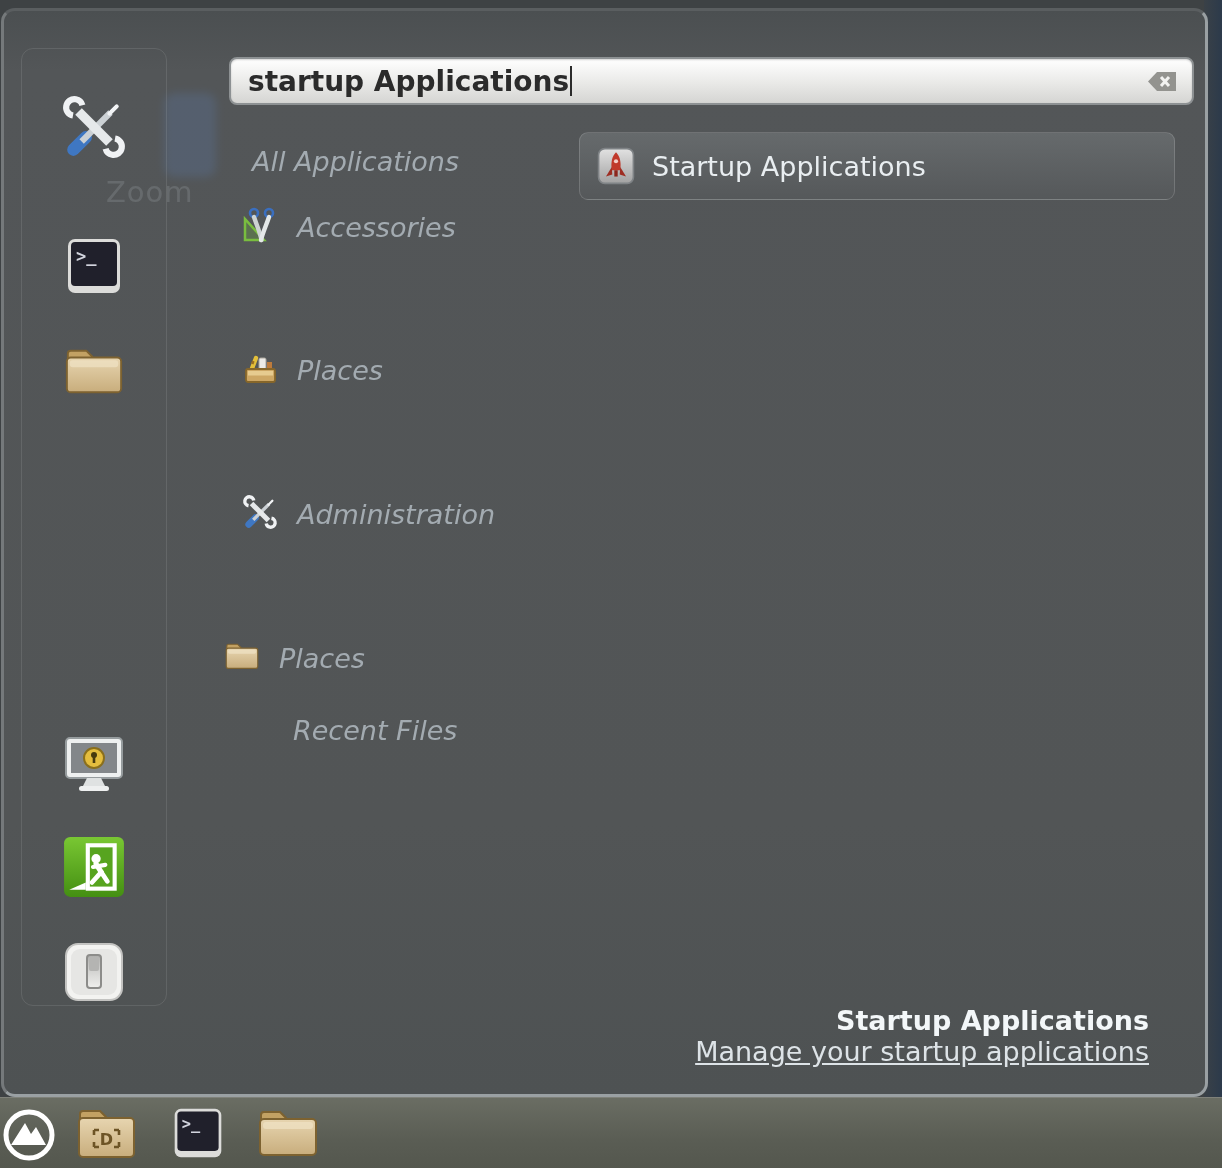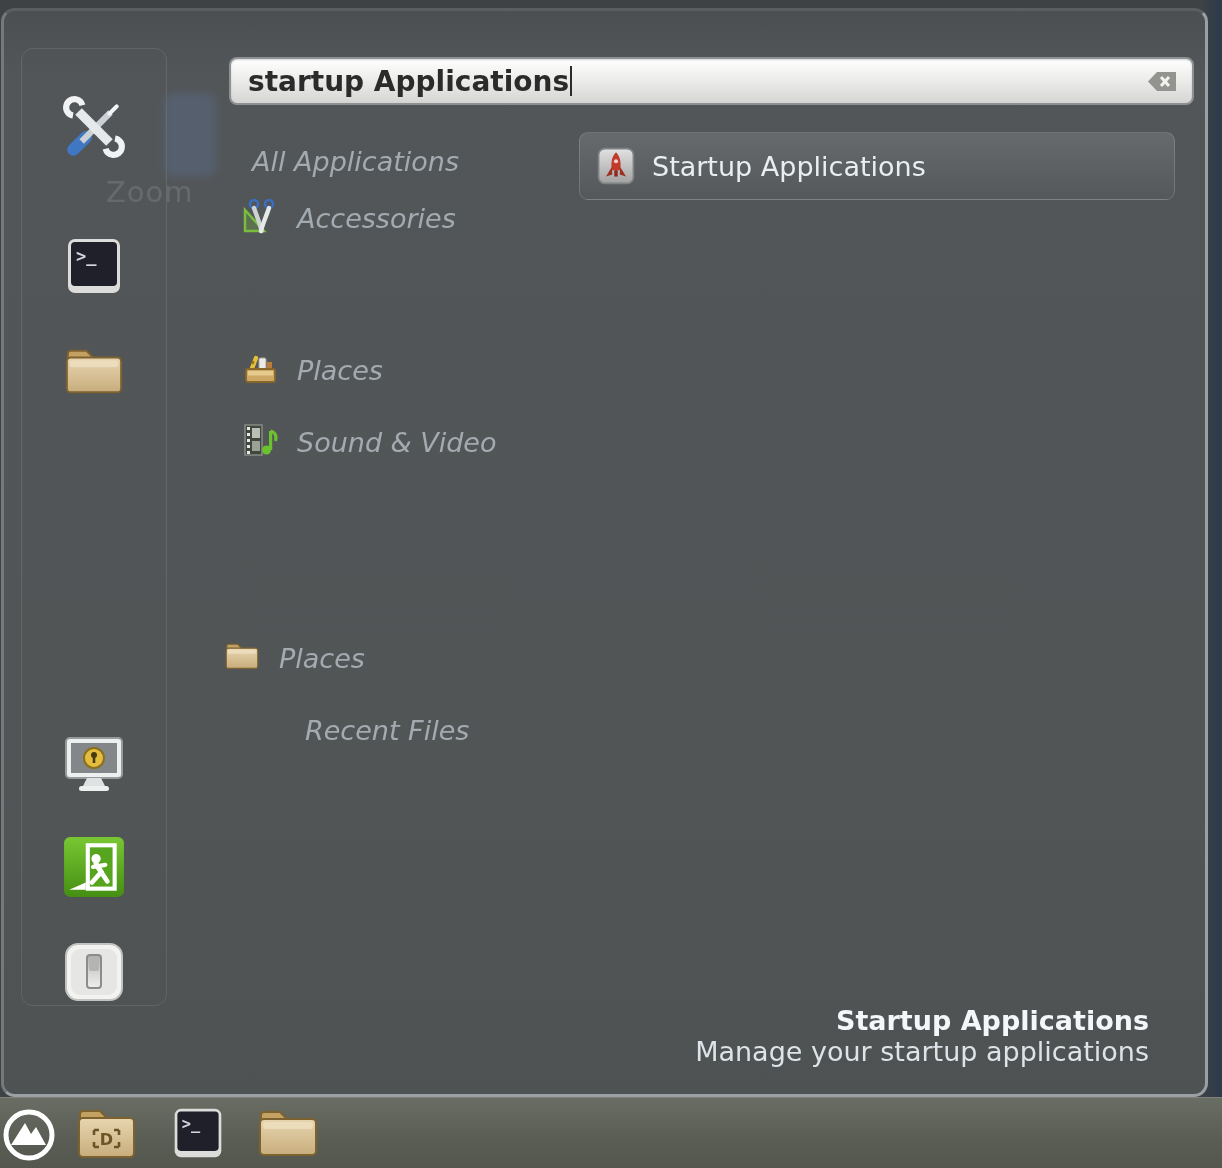--- a/index.html
+++ b/index.html
@@ -67,21 +67,21 @@
     border-radius:9px;
     display:flex; align-items:center; gap:17px; padding:0 14px 0 17px;
     z-index:3; cursor:pointer;
   }
   .result-label { font-size:27px; color:#e9eef1; }
   
   .info-block {
     position:absolute; right:56px; top:994px; text-align:right; z-index:2;
   }
   .info-title { font-size:27px; font-weight:700; color:#f3f7f9; line-height:31px; }
-  .info-sub   { font-size:27px; color:#dde3e7; line-height:31px; }
+  .info-sub   { font-size:27px; color:#dde3e7; line-height:31px;text-decoration:underline; }
   
   .taskbar {
     position:absolute; left:0; top:1097px; width:1222px; height:71px;
     background:linear-gradient(180deg,#6a6d63,#5a5d54 60%,#54574e);
     border-top:1px solid rgba(255,255,255,.25);
   }
   .tb-btn { position:absolute; cursor:pointer; }
   svg { display:block; }
 </style>
 </head>
@@ -183,21 +183,21 @@
       <path d="M1 11.5 L10 2 L29 2 L29 21 L10 21 Z" fill="#93938f"></path>
       <line x1="14" y1="7" x2="22" y2="16" stroke="#f2f2f0" stroke-width="3"></line>
       <line x1="22" y1="7" x2="14" y2="16" stroke="#f2f2f0" stroke-width="3"></line>
     </svg>
   </div>
 
   <div class="cat-row" style="left:248px; top:128px">
     <span class="cat-label">All Applications</span>
   </div>
 
-  <div class="cat-row" style="left:238px; top:185px">
+  <div class="cat-row" style="left:238px; top:194px">
     <svg class="cat-icon" viewBox="0 0 36 36">
       <path d="M3 33 L3 12 L22 33 Z" fill="rgba(116,184,60,.28)" stroke="#79bd3f" stroke-width="2.5"></path>
       <circle cx="12" cy="6" r="4" fill="none" stroke="#3a6fc0" stroke-width="2.6"></circle>
       <circle cx="27" cy="6" r="4" fill="none" stroke="#3a6fc0" stroke-width="2.6"></circle>
       <path d="M12 10 C15 19 18 25 19.5 33" fill="none" stroke="#cdd3d3" stroke-width="4.4" stroke-linecap="round"></path>
       <path d="M27 10 C24 19 21 25 19 33" fill="none" stroke="#e4e8e8" stroke-width="4.4" stroke-linecap="round"></path>
     </svg>
     <span class="cat-label">Accessories</span>
   </div>
 
@@ -207,49 +207,44 @@
       <line x1="9" y1="21" x2="14" y2="8" stroke="#e3bf3a" stroke-width="4.4" stroke-linecap="round"></line>
       <line x1="9.5" y1="12" x2="12" y2="13" stroke="#9a6e22" stroke-width="3"></line>
       <rect x="17" y="8" width="7" height="13" rx="1.5" fill="#eceae6" stroke="#a9a49c" stroke-width="1"></rect>
       <rect x="25" y="12" width="5" height="9" fill="#bd7b3c"></rect>
       <rect x="4" y="19" width="29" height="13" rx="2" fill="#cda764" stroke="#86662a" stroke-width="1.8"></rect>
       <rect x="6" y="21" width="25" height="4.5" fill="#e6cb8f"></rect>
     </svg>
     <span class="cat-label">Places</span>
   </div>
 
-  <div class="cat-row" style="left:238px; top:409px">
-    <svg class="cat-icon" viewBox="0 0 36 36">
-      <rect x="3" y="3" width="17" height="30" fill="#41463f" stroke="#8b8f88" stroke-width="1.4"></rect>
-      <rect x="5" y="5" width="3" height="3" fill="#e8eae6"></rect>
-        <rect x="5" y="11" width="3" height="3" fill="#e8eae6"></rect>
-      <rect x="5" y="17" width="3" height="3" fill="#e8eae6"></rect>
-        <rect x="5" y="23" width="3" height="3" fill="#e8eae6"></rect>
-      <rect x="5" y="29" width="3" height="3" fill="#e8eae6"></rect>
-      <rect x="10" y="6" width="8" height="10" fill="#b9c0b6"></rect>
-      <rect x="10" y="19" width="8" height="10" fill="#9aa296"></rect>
-      <circle cx="24.5" cy="28" r="4.5" fill="#6cc12f"></circle>
-      <line x1="28.6" y1="28" x2="28.6" y2="9" stroke="#6cc12f" stroke-width="3.2"></line>
-      <path d="M28.6 9 Q35.5 11 33.5 19" fill="none" stroke="#6cc12f" stroke-width="3.2"></path>
-    </svg>
-    <span class="cat-label">Sound &amp; Video</span>
-  </div>
-
+
+  <div class="cat-row" style="left:238px; top:481px">
+    <svg class="cat-icon" viewBox="0 0 64 64">
+      <line x1="12" y1="54" x2="24" y2="42" stroke="#3f77c2" stroke-width="12" stroke-linecap="round"></line>
+      <line x1="20" y1="46" x2="48" y2="18" stroke="#ccd1d5" stroke-width="6"></line>
+      <line x1="47" y1="19" x2="54" y2="12" stroke="#f2f4f6" stroke-width="4" stroke-linecap="round"></line>
+      <line x1="17" y1="17" x2="47" y2="47" stroke="#e6e9eb" stroke-width="9"></line>
+      <circle cx="13" cy="13" r="8" fill="none" stroke="#f0f2f4" stroke-width="6" stroke-dasharray="34 16" transform="rotate(100 13 13)"></circle>
+      <circle cx="51" cy="51" r="8" fill="none" stroke="#f0f2f4" stroke-width="6" stroke-dasharray="34 16" transform="rotate(-80 51 51)"></circle>
+    </svg>
+    <span class="cat-label">Administration</span>
+  </div>
 
 
   <div class="cat-row" style="left:220px; top:625px">
     <svg class="cat-icon" viewBox="0 0 64 52">
       <path d="M5 14 L5 8 Q5 5 8 5 L24 5 L30 11 L30 14 Z" fill="#c2a163" stroke="#7d6230" stroke-width="2"></path>
       <rect x="4" y="12" width="56" height="36" rx="4" fill="url(#g-folder)" stroke="#7d6230" stroke-width="2"></rect>
       <rect x="7" y="15" width="50" height="7" rx="3" fill="#f0e3c4" opacity=".7"></rect>
     </svg>
     <span class="cat-label">Places</span>
   </div>
 
-  <div class="cat-row" style="left:301px; top:697px">
+  <div class="cat-row" style="left:289px; top:697px">
     <span class="cat-label">Recent Files</span>
   </div>
 
   <div class="result-item">
     <svg width="38" height="38" viewBox="0 0 36 36">
       <rect x="1.5" y="1.5" width="33" height="33" rx="6" fill="url(#g-silver)" stroke="#7f8386" stroke-width="1.6"></rect>
       <path d="M18 5 C22 9 23 15 22 22 L14 22 C13 15 14 9 18 5 Z" fill="#c0392b"></path>
       <path d="M14 19 L8.5 28 L14.5 26 Z" fill="#9e2d22"></path>
       <path d="M22 19 L27.5 28 L21.5 26 Z" fill="#9e2d22"></path>
       <rect x="16.4" y="22" width="3.2" height="6" fill="#8c261d"></rect>

